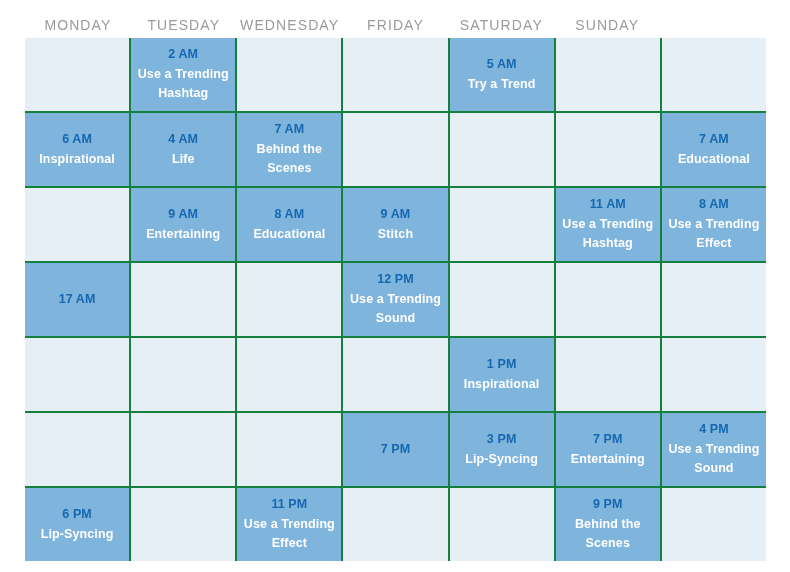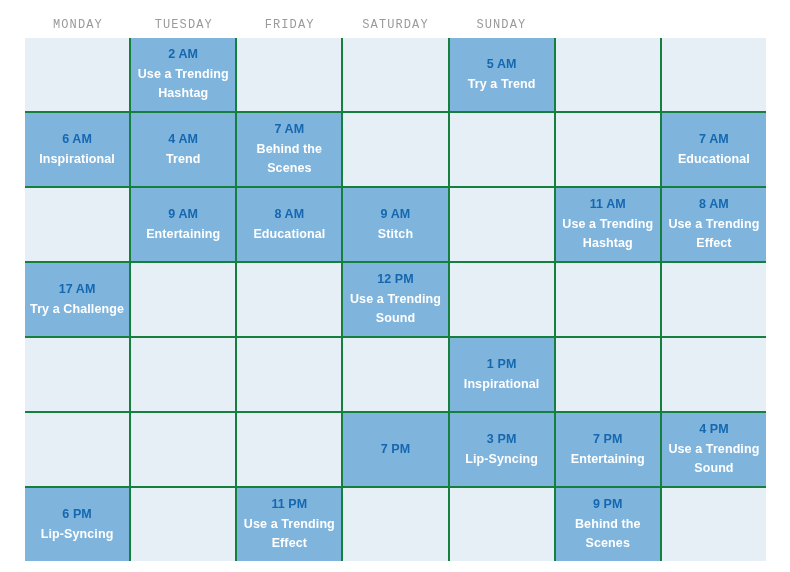--- a/index.html
+++ b/index.html
@@ -24,26 +24,26 @@
   
   .weekday-header {
     display: grid;
     grid-template-columns: repeat(7, 1fr);
     height: 26px;
   }
   .weekday-cell {
     display: flex;
     align-items: center;
     justify-content: center;
-    font-size: 12px;
+    font-size: 14px;
     letter-spacing: 1.1px;
     color: #9a9a9a;
     font-weight: 400;
     text-transform: uppercase;
-    font-family: Liberation Mono, monospace;
+    font-family: Liberation Sans, sans-serif;
   }
 
   
   .calendar-grid {
     display: grid;
     grid-template-columns: repeat(7, 1fr);
     grid-auto-rows: 73px;
     gap: 2px;
     background: #15803d;
   }
@@ -85,20 +85,21 @@
   }
 </style>
 </head>
 <body>
 
 <div id="calendar-root">
 
   <div class="weekday-header">
     <div class="weekday-cell">MONDAY</div>
     <div class="weekday-cell">TUESDAY</div>
+    <div class="weekday-cell">WEDNESDAY</div>
     <div class="weekday-cell">FRIDAY</div>
     <div class="weekday-cell">SATURDAY</div>
     <div class="weekday-cell">SUNDAY</div>
   </div>
 
   <div class="calendar-grid" id="calendar-grid">
       <div class="cell"></div>
       <div class="cell filled">
         <div class="cell-time">2 AM</div>
         <div class="cell-activity">Use a Trending Hashtag</div>
@@ -110,21 +111,21 @@
         <div class="cell-activity">Try a Trend</div>
       </div>
       <div class="cell"></div>
       <div class="cell"></div>
       <div class="cell filled">
         <div class="cell-time">6 AM</div>
         <div class="cell-activity">Inspirational</div>
       </div>
       <div class="cell filled">
         <div class="cell-time">4 AM</div>
-        <div class="cell-activity">Trend</div>
+        <div class="cell-activity">Life</div>
       </div>
       <div class="cell filled">
         <div class="cell-time">7 AM</div>
         <div class="cell-activity">Behind the Scenes</div>
       </div>
       <div class="cell"></div>
       <div class="cell"></div>
       <div class="cell"></div>
       <div class="cell filled">
         <div class="cell-time">7 AM</div>
@@ -147,21 +148,20 @@
       <div class="cell filled">
         <div class="cell-time">11 AM</div>
         <div class="cell-activity">Use a Trending Hashtag</div>
       </div>
       <div class="cell filled">
         <div class="cell-time">8 AM</div>
         <div class="cell-activity">Use a Trending Effect</div>
       </div>
       <div class="cell filled">
         <div class="cell-time">17 AM</div>
-        <div class="cell-activity">Try a Challenge</div>
       </div>
       <div class="cell"></div>
       <div class="cell"></div>
       <div class="cell filled">
         <div class="cell-time">12 PM</div>
         <div class="cell-activity">Use a Trending Sound</div>
       </div>
       <div class="cell"></div>
       <div class="cell"></div>
       <div class="cell"></div>

